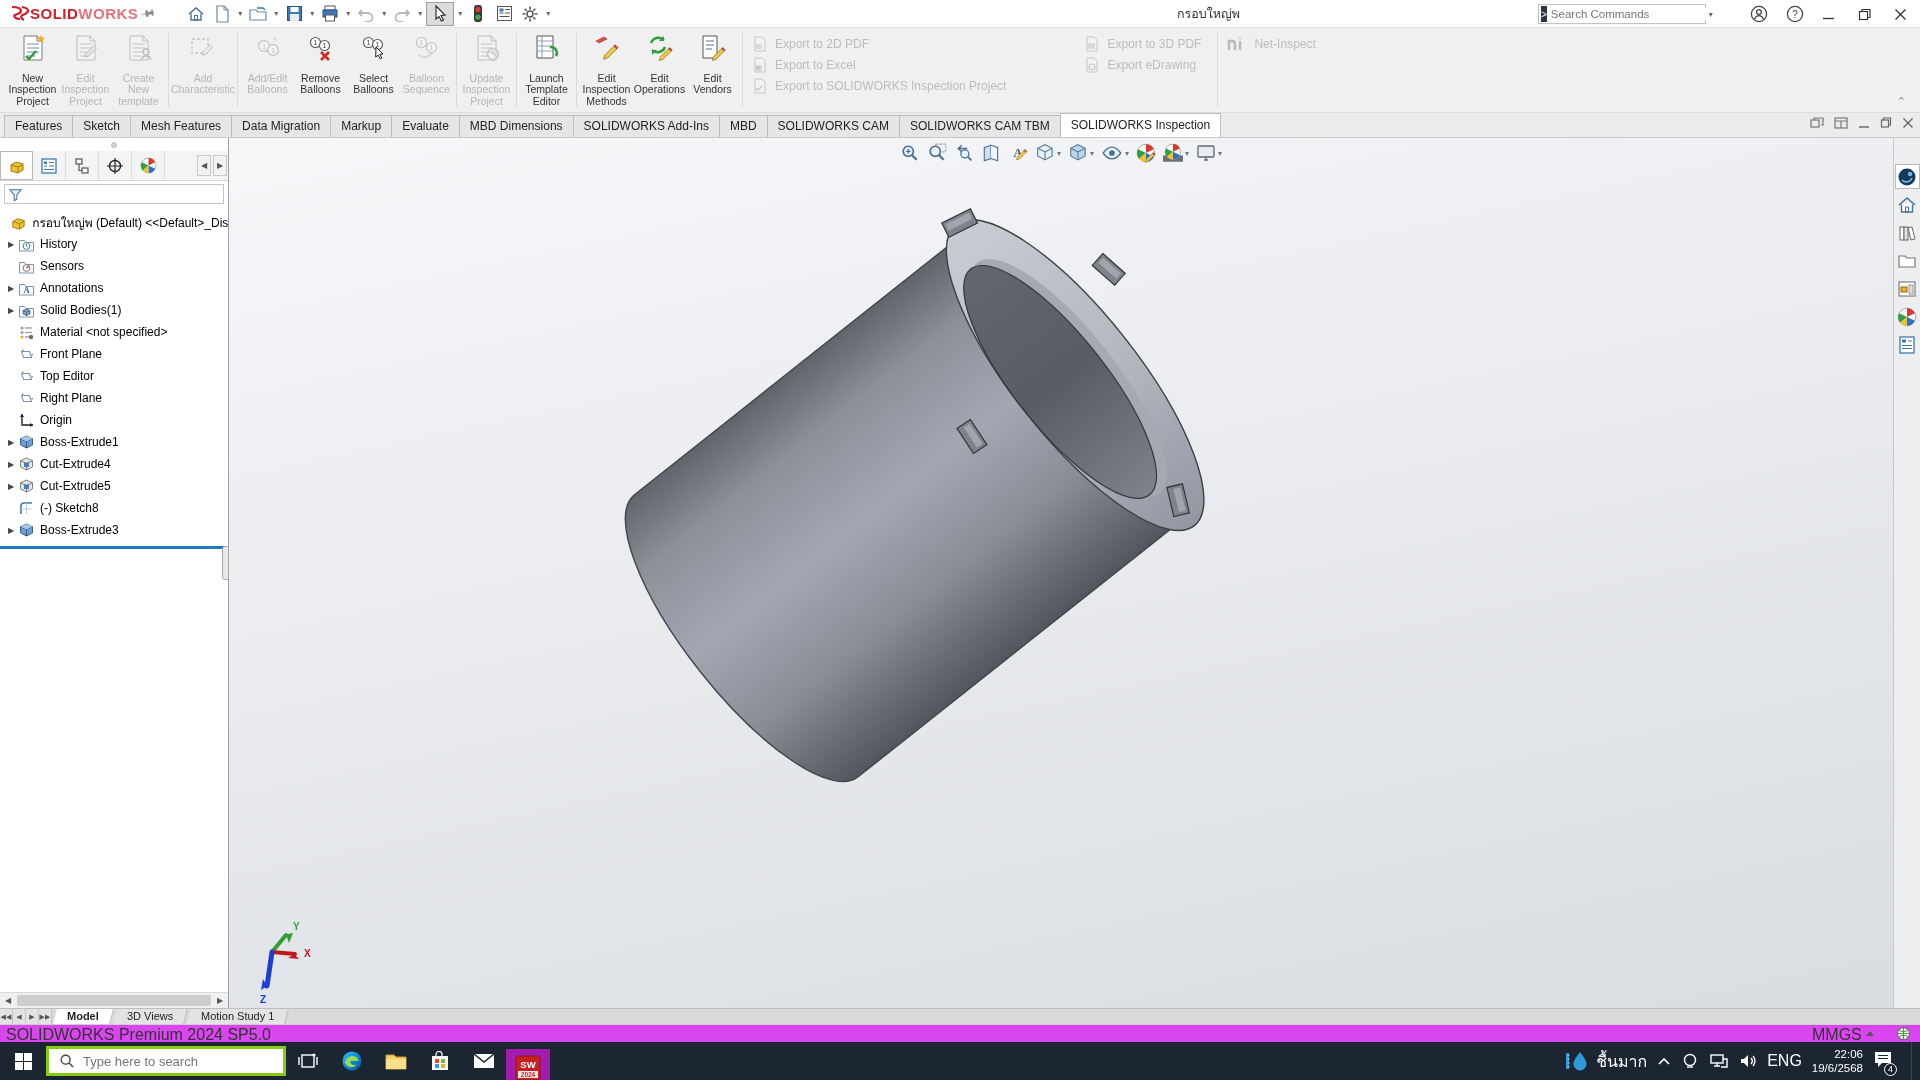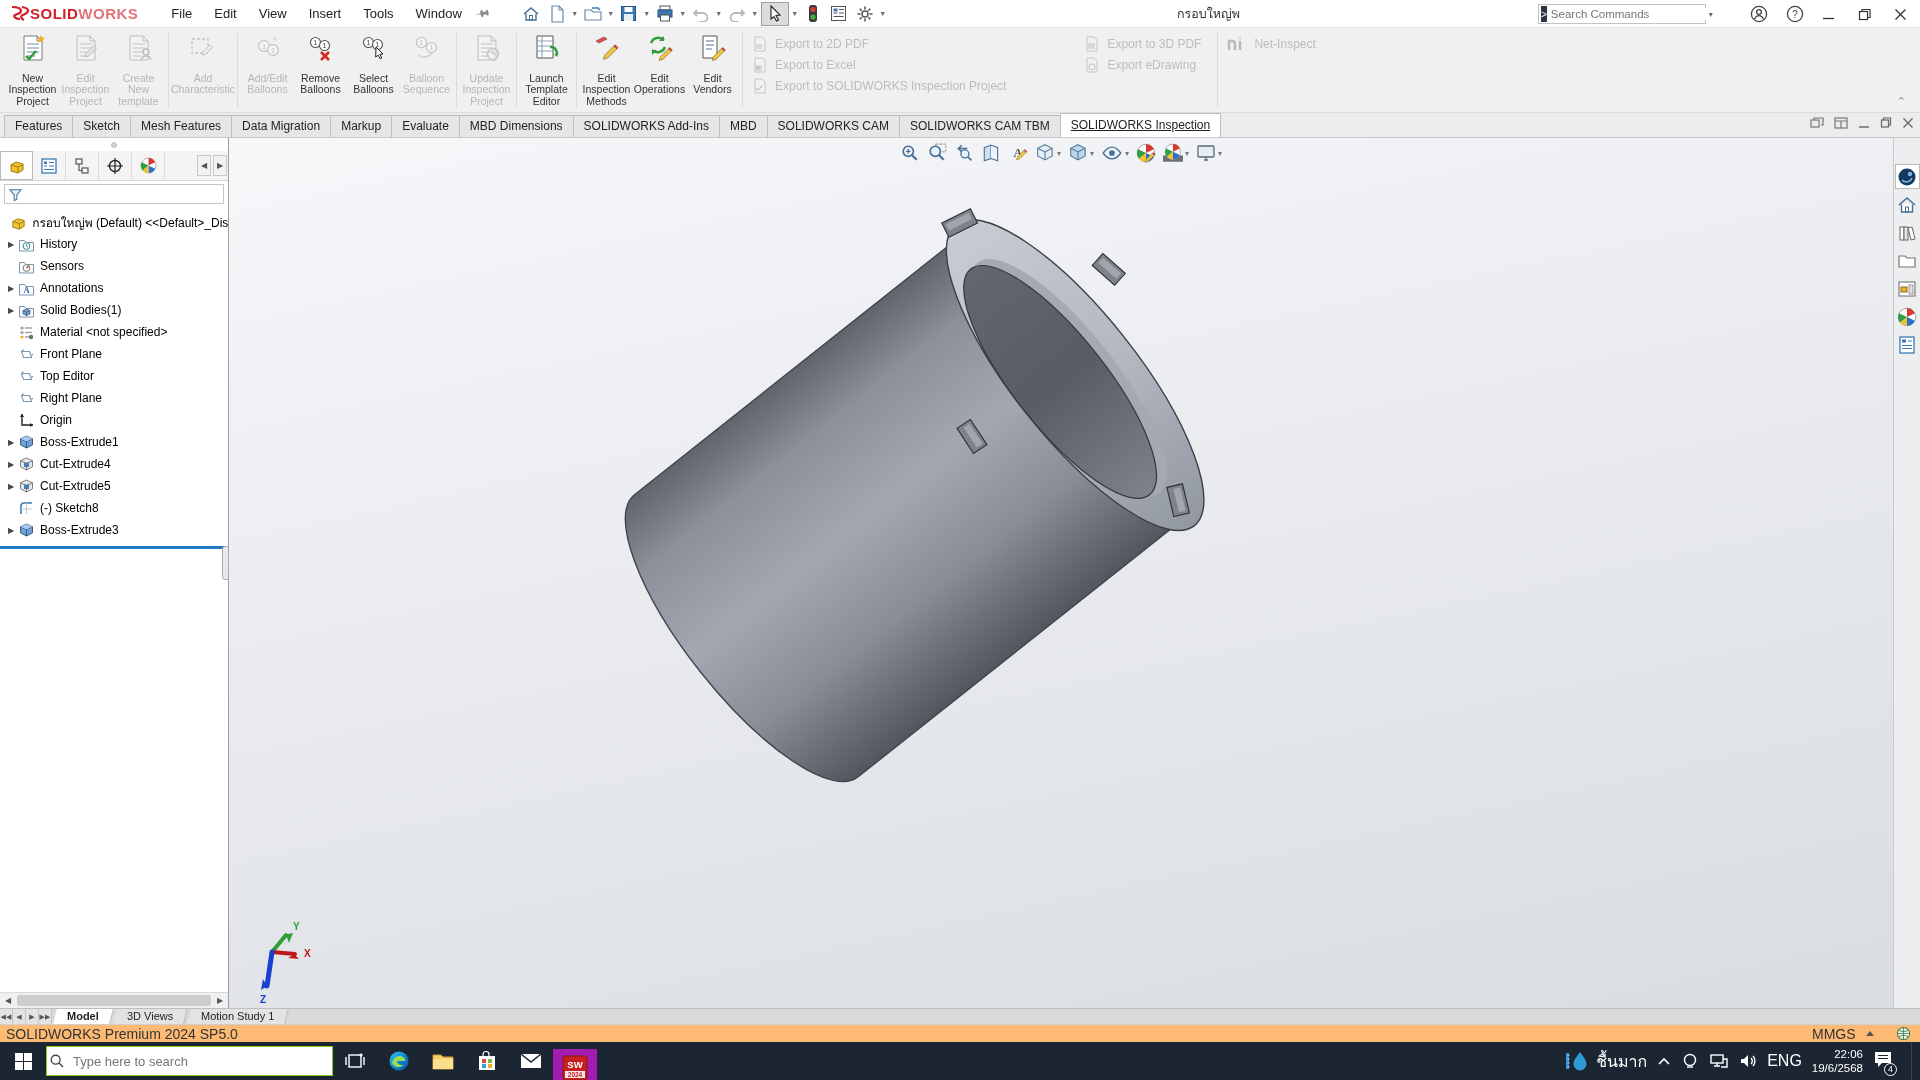--- a/index.html
+++ b/index.html
@@ -32,21 +32,21 @@
   .rbtn.dis .rlb { color:#b5b5b5; }
   .rdiv { width:1px; height:74px; background:#dadada; margin:2px 3px 0 3px; }
   .rxgroup { display:flex; flex-direction:column; padding:6px 4px 0 6px; gap:7px; }
   .rxitem { display:flex; align-items:center; gap:7px; height:14px; }
   .rxitem .rlb2 { font-size:12px; color:#bcbcbc; white-space:nowrap; }
   .ribbon-collapse { position:absolute; right:14px; bottom:4px; color:#8a8a8a; font-size:11px; }
 
   
   .cmdtabs { position:relative; height:25px; background:#ececec; display:flex; align-items:flex-end; padding-left:4px; border-bottom:1px solid #c9c9c9; }
   .ctab { height:22px; line-height:21px; padding:0 10px; font-size:12px; color:#222; background:#e6e6e6; border:1px solid #bdbdbd; border-bottom:none; margin-right:-1px; }
-  .ctab.active { background:#fff; height:24px; line-height:23px;text-decoration:underline; }
+  .ctab.active { background:#fff; height:24px; line-height:23px; }
   .doc-controls { position:absolute; right:6px; top:4px; display:flex; gap:10px; align-items:center; }
   .doc-controls svg { display:block; }
 
   
   .main { display:flex; height:870px; }
 
   
   .panel { width:229px; background:#fff; border-right:1px solid #9aa0a6; position:relative; }
   .panel-grip { height:13px; display:flex; align-items:center; justify-content:center; }
   .panel-grip i { width:6px; height:6px; border-radius:50%; background:#d2d2d2; border:1px solid #bbb; }
@@ -85,30 +85,30 @@
   .tpbtn.sel { background:#fff; border:1px solid #bbb; }
 
   
   .doctabs { height:16px; background:#d9d9d9; display:flex; align-items:stretch; border-top:1px solid #bdbdbd; }
   .dnav { width:13px; display:flex; align-items:center; justify-content:center; font-size:7px; color:#555; background:#e3e3e3; border-right:1px solid #c6c6c6; }
   .dtab { padding:0 12px; font-size:11px; line-height:15px; color:#222; background:#e3e3e3; border-right:1px solid #b9b9b9; transform:skewX(-14deg); margin-left:3px; }
   .dtab span { display:inline-block; transform:skewX(14deg); }
   .dtab.active { background:#fff; font-weight:bold; }
 
   
-  .statusbar { position:relative; height:18px; background:#fdba74; border-top:1px solid #cfcfcf; font-size:14px; color:#333; }
+  .statusbar { position:relative; height:18px; background:#d946ef; border-top:1px solid #cfcfcf; font-size:16px; color:#333; }
   .sb-left { position:absolute; left:6px; top:1px; }
   .sb-units { position:absolute; left:1812px; top:1px; }
   .sb-tri { position:absolute; left:1866px; top:6px; width:0; height:0; border-left:4px solid transparent; border-right:4px solid transparent; border-bottom:5px solid #555; }
   .sb-globe { position:absolute; left:1896px; top:1px; }
 
   
   .taskbar { position:relative; height:38px; background:#1c2633; display:flex; align-items:center; }
   .tk-start { width:46px; height:38px; display:flex; align-items:center; justify-content:center; }
-  .tk-search { width:287px; height:30px; background:#fff; border:1px solid #84cc16; display:flex; align-items:center; gap:8px; padding-left:2px; }
+  .tk-search { width:240px; height:30px; background:#fff; border:3px solid #84cc16; display:flex; align-items:center; gap:8px; padding-left:10px; }
   .tk-search input { border:none; outline:none; flex:1; font-size:13px; color:#555; font-family:"Liberation Sans",sans-serif; }
   .tk-ico { width:44px; height:38px; display:flex; align-items:center; justify-content:center; position:relative; }
   .tk-ico.active { background:#a21caf;margin-top:13px; }
   .tk-ico.active::after { content:""; position:absolute; left:6px; right:6px; bottom:0; height:2px; background:#76b9ed; }
   .tray { position:absolute; right:4px; top:0; height:38px; display:flex; align-items:center; gap:10px; color:#fff; }
   .tray .txt { font-size:16px; color:#fff; }
   .clockstack { text-align:right; font-size:11.5px; line-height:1.25; }
   .badge { position:absolute; right:-4px; bottom:-3px; width:13px; height:13px; border-radius:50%; background:#16202b; border:1px solid #fff; color:#fff; font-size:9px; display:flex; align-items:center; justify-content:center; }
   .notif { position:relative; margin-right:6px; }
   .show-desktop { width:5px; height:38px; border-left:1px solid #3a4552; margin-left:2px; }
@@ -166,28 +166,20 @@
 
   <div class="titlebar">
     <div class="logo">
       <svg width="22" height="18" viewBox="0 0 22 18">
         <path d="M4 2c5 0 9 1.5 9 4s-4 3-6 4 0 4 5 4" fill="none" stroke="#cf2029" stroke-width="2.2"></path>
         <path d="M14 2c4 .5 6 2 6 3.8 0 2.8-4 3.4-6 4.6-1.6 1-1 3.6 2 4.6" fill="none" stroke="#cf2029" stroke-width="2.2"></path>
       </svg>
       <span class="logo-bold">SOLID</span>
         <span class="logo-light">WORKS</span>
     </div>
-    <div class="menus">
-      <span class="menu-item">File</span>
-      <span class="menu-item">Edit</span>
-      <span class="menu-item">View</span>
-      <span class="menu-item">Insert</span>
-      <span class="menu-item">Tools</span>
-      <span class="menu-item">Window</span>
-    </div>
     <span class="pin-icon">🖈</span>
     <div class="qbar">
       <span class="qbtn">
           <svg width="18" height="18" viewBox="0 0 18 18">
             <path d="M2 9l7-6 7 6" fill="none" stroke="#4a7096" stroke-width="1.6"></path>
             <path d="M4 8.5V15h10V8.5" fill="#fff" stroke="#4a7096" stroke-width="1.4"></path>
             <rect x="7.5" y="10.5" width="3" height="4.5" fill="none" stroke="#4a7096"></rect>
           </svg>
         </span>
       <span class="qbtn">

